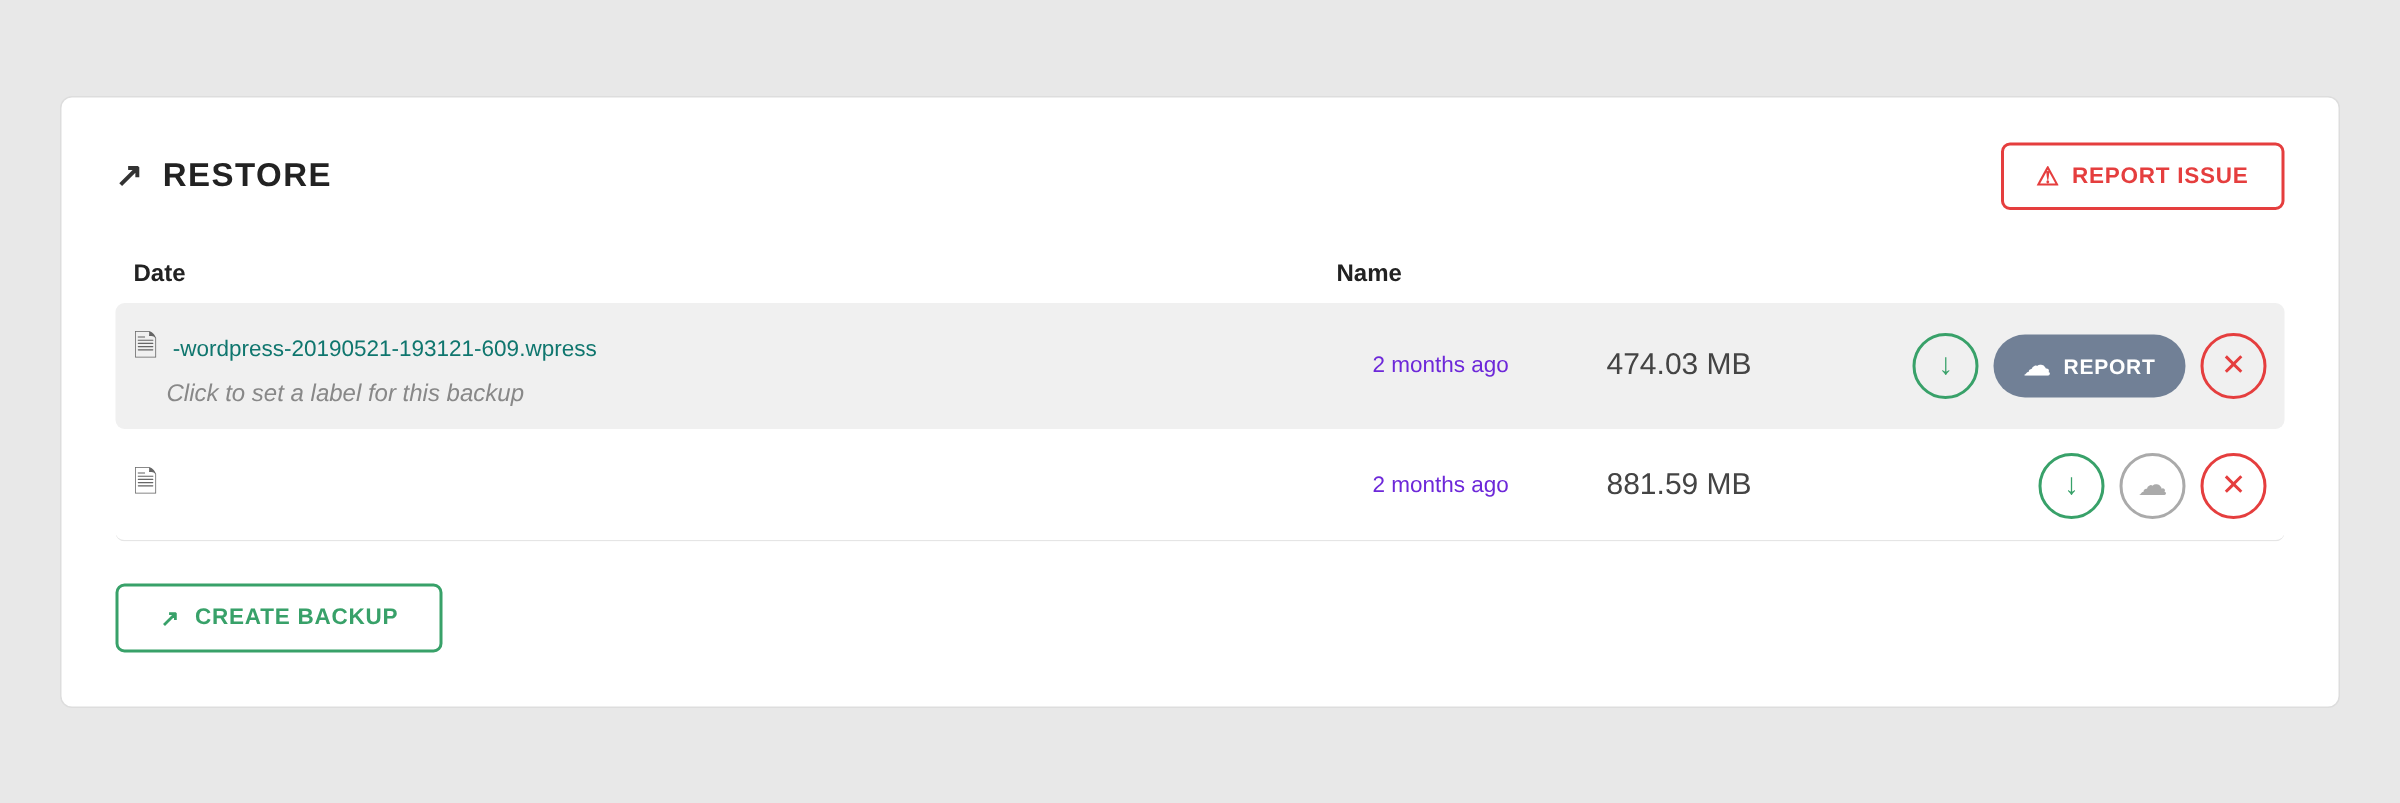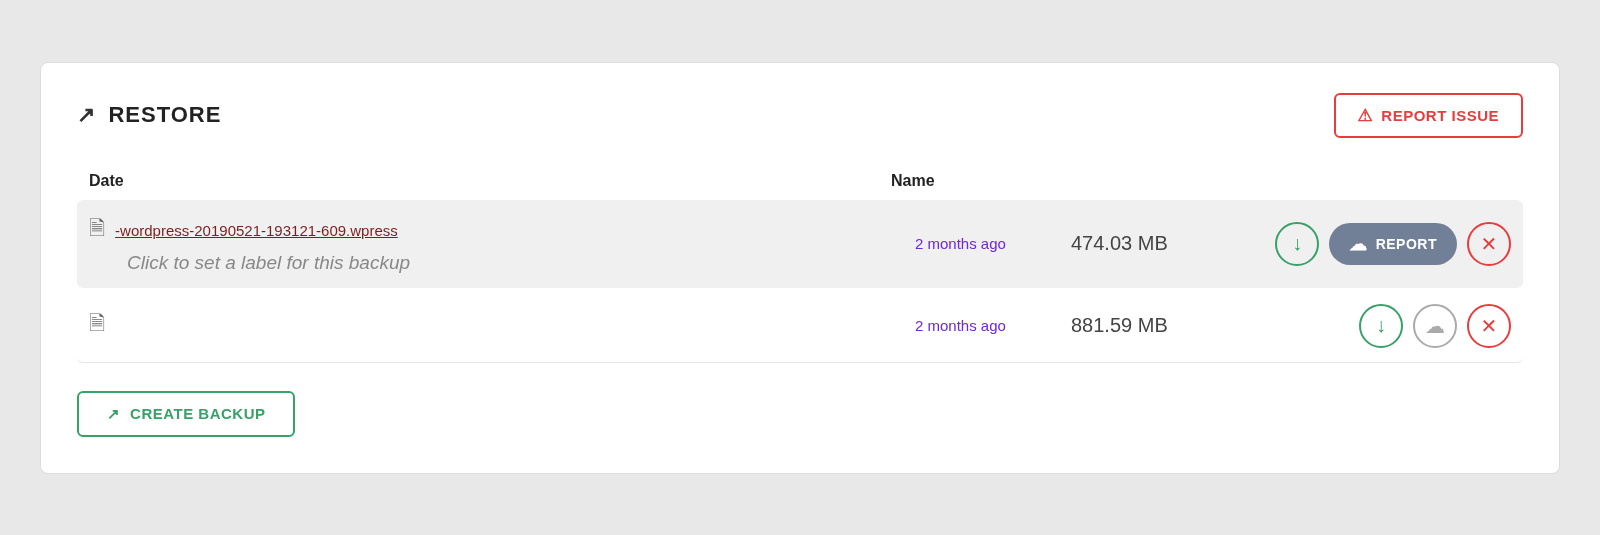--- a/index.html
+++ b/index.html
@@ -88,28 +88,27 @@
       align-items: center;
       gap: 10px;
     }
     .file-icon {
       font-size: 20px;
       color: #666;
       flex-shrink: 0;
     }
     .backup-filename {
       font-size: 15px;
-      color: #7f1d1d;
-      text-decoration: underline;
+      color: #0f766e;
     }
     .backup-label {
-      font-size: 19px;
+      font-size: 16px;
       color: #888;
       font-style: italic;
-      margin-left: 38px;
+      margin-left: 22px;
     }
     .backup-date {
       font-size: 15px;
       color: #6d28d9;
       margin-left: 24px;
     }
     .backup-size {
       font-size: 20px;
       color: #444;
     }

